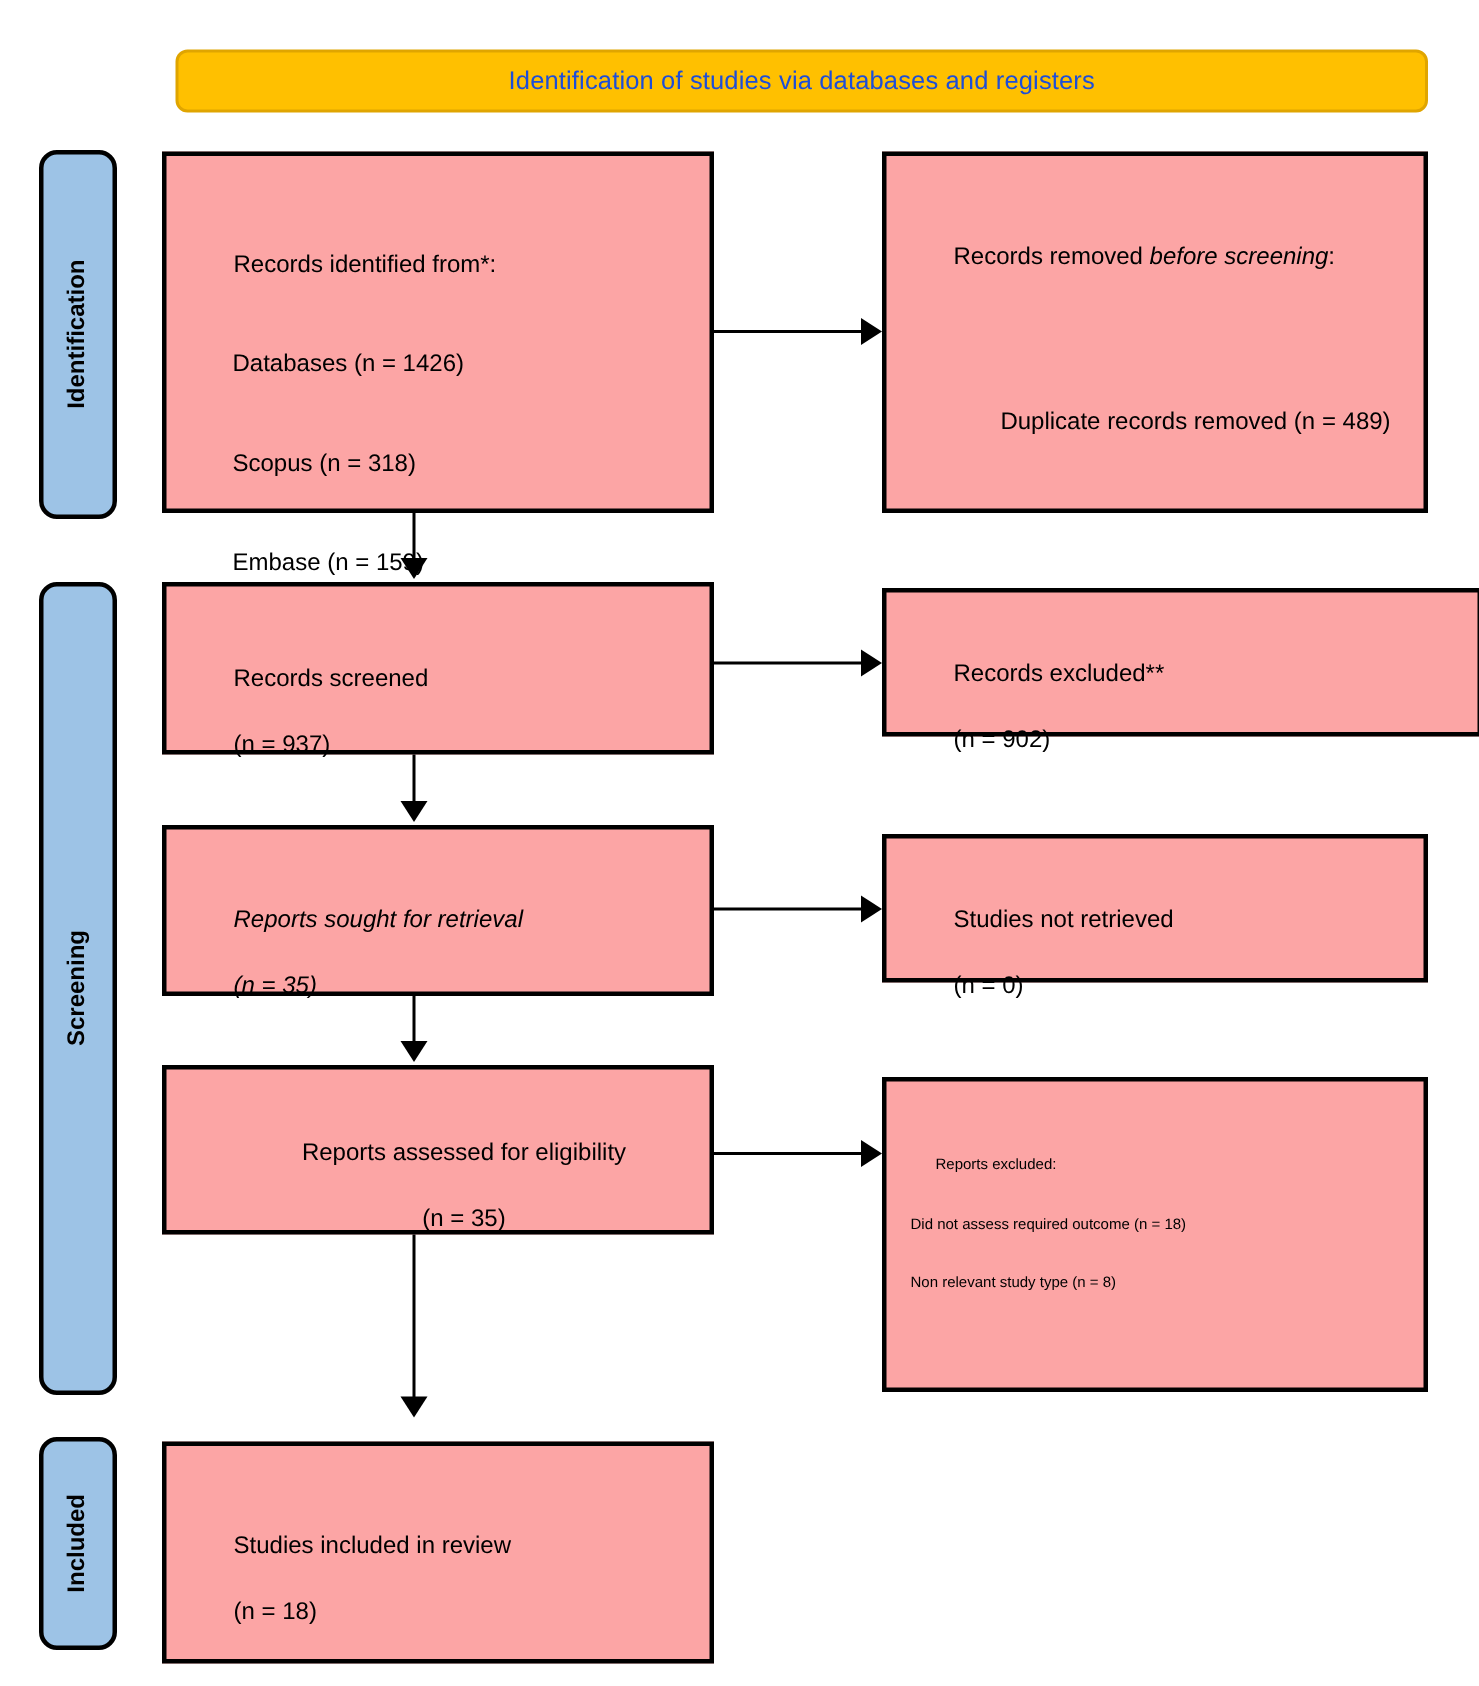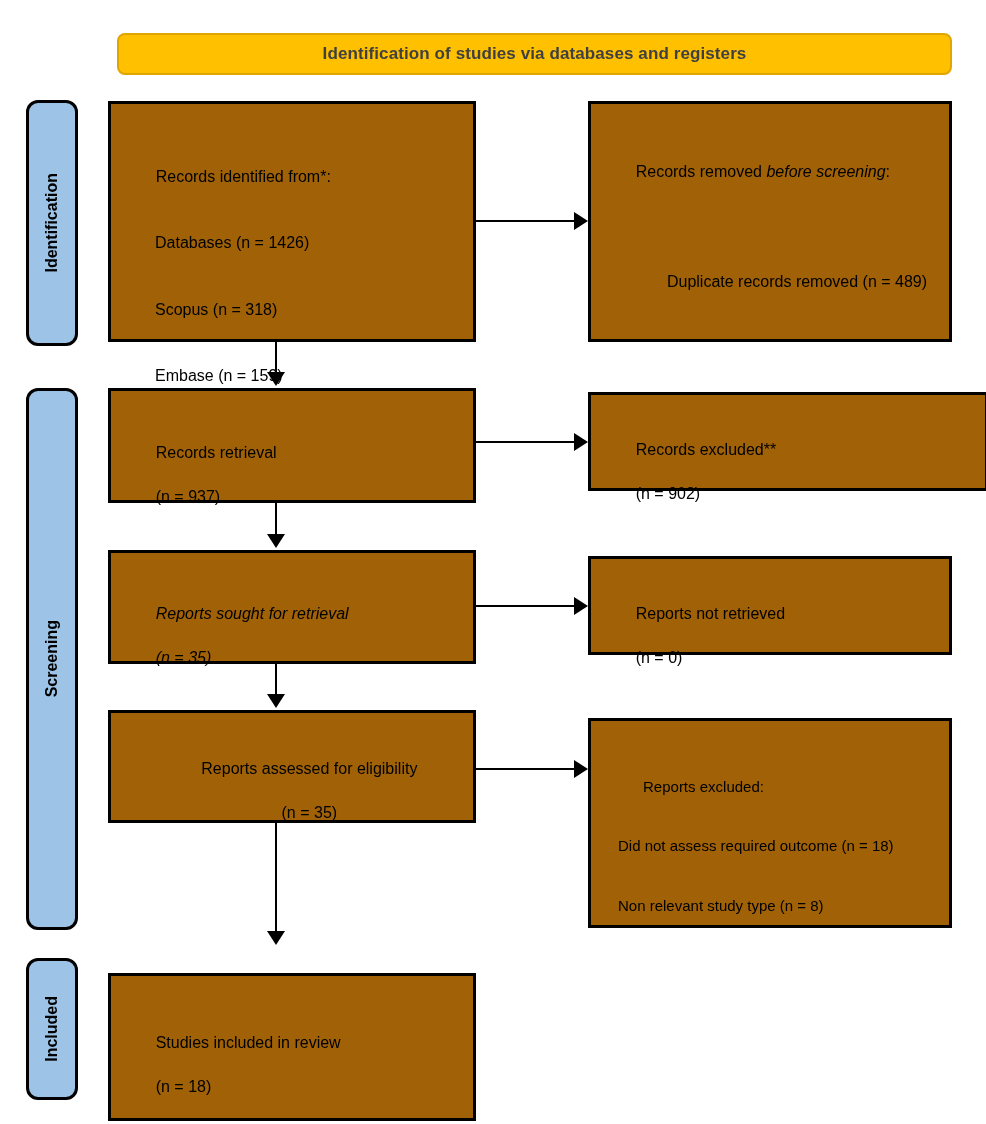--- a/index.html
+++ b/index.html
@@ -29,22 +29,22 @@
     background: #FFC000;
     border: 2px solid #E0A500;
     border-radius: 8px;
     box-sizing: border-box;
     display: flex;
     align-items: center;
     justify-content: center;
   }
   .header-bar .header-title {
     font-size: 17px;
-    font-weight: bold;
-    color: #404040;
+    font-weight: normal;
+    color: #1d4ed8;
     letter-spacing: 0.1px;
     text-align: center;
   }
 
   
   .stage-label {
     position: absolute;
     background: #9DC3E6;
     border: 3px solid #000000;
     border-radius: 12px;
@@ -62,57 +62,56 @@
     white-space: nowrap;
     line-height: 1;
   }
   #stage-identification { left: 26px; top: 100px;  width: 52px; height: 246px; }
   #stage-screening     { left: 26px; top: 388px;  width: 52px; height: 542px; }
   #stage-included      { left: 26px; top: 958px;  width: 52px; height: 142px; }
 
   
   .flow-box {
     position: absolute;
-    background: #a16207;
+    background: #fca5a5;
     border: 3px solid #000000;
     box-sizing: border-box;
     padding: 4px;
   }
   .flow-box .box-text {
     position: absolute;
     left: 18px;
     right: 10px;
     font-size: 16px;
     line-height: 1.38;
     color: #000000;
     white-space: pre-wrap;
   }
   .flow-box .box-text.small {
-    font-size: 15px;
+    font-size: 10px;
     line-height: 1.32;
-    margin-left: 11px;
   }
   .indent-1 { display: block; padding-left: 26px; text-indent: 0; }
   .hang     { display: block; padding-left: 26px; text-indent: -26px; }
   .ital     { font-style: italic; }
 
   
   #box-identified     { left: 108px; top: 101px; width: 368px; height: 241px; }
   #box-identified .box-text { top: 40px; }
 
   #box-screened       { left: 108px; top: 388px; width: 368px; height: 115px; }
   #box-screened .box-text { top: 29px; }
 
   #box-sought         { left: 108px; top: 550px; width: 368px; height: 114px; }
   #box-sought .box-text { top: 28px; font-style: italic; }
 
   #box-assessed       { left: 108px; top: 710px; width: 368px; height: 113px; }
   #box-assessed .box-text { top: 23px; text-align: center; }
 
-  #box-included       { left: 108px; top: 961px; width: 368px; height: 148px; margin-top: 12px; }
+  #box-included       { left: 108px; top: 961px; width: 368px; height: 148px; }
   #box-included .box-text { top: 34px; }
 
   
   #box-removed        { left: 588px; top: 101px; width: 364px; height: 241px; }
   #box-removed .box-text { top: 35px; }
 
   #box-excluded-rec   { left: 588px; top: 392px; width: 400px; height: 99px; }
   #box-excluded-rec .box-text { top: 22px; }
 
   #box-not-retrieved  { left: 588px; top: 556px; width: 364px; height: 99px; }
@@ -175,42 +174,42 @@
   <div class="flow-box" id="box-removed">
     <div class="box-text">
       <span>Records removed </span><span class="ital">before screening</span><span>:</span>
       <br><br>
       <span class="hang" style="padding-left:46px;text-indent:0;text-align:center;">Duplicate records removed (n = 489)</span>
     </div>
   </div>
 
   <div class="flow-box" id="box-screened">
     <div class="box-text">
-      <span>Records retrieval</span><br>
+      <span>Records screened</span><br>
       <span>(n = 937)</span>
     </div>
   </div>
 
   <div class="flow-box" id="box-excluded-rec">
     <div class="box-text">
       <span>Records excluded**</span><br>
       <span>(n = 902)</span>
     </div>
   </div>
 
   <div class="flow-box" id="box-sought">
     <div class="box-text">
       <span>Reports sought for retrieval</span><br>
       <span>(n = 35)</span>
     </div>
   </div>
 
   <div class="flow-box" id="box-not-retrieved">
     <div class="box-text">
-      <span>Reports not retrieved</span><br>
+      <span>Studies not retrieved</span><br>
       <span>(n = 0)</span>
     </div>
   </div>
 
   <div class="flow-box" id="box-assessed">
     <div class="box-text">
       <span>Reports assessed for eligibility</span><br>
       <span>(n = 35)</span>
     </div>
   </div>

